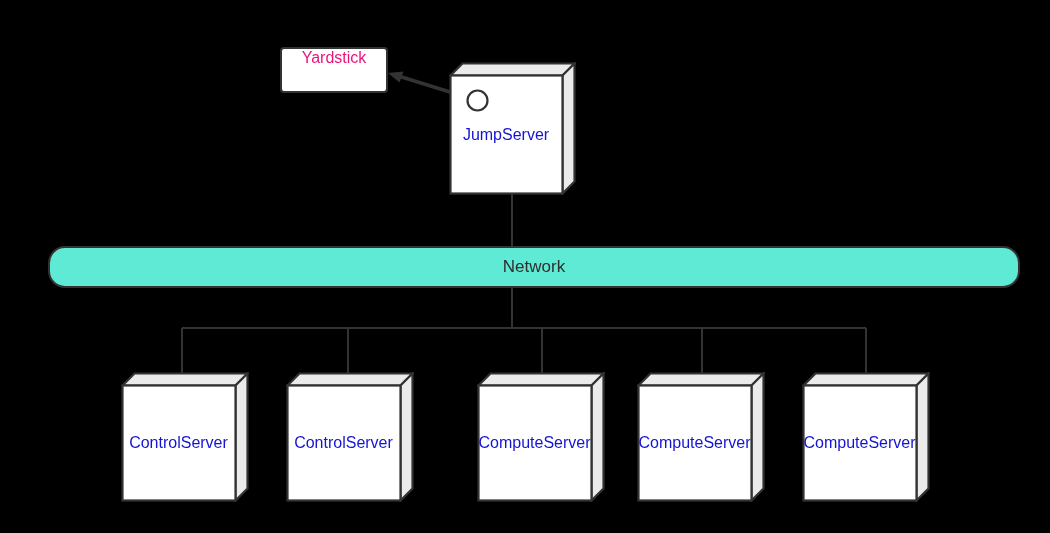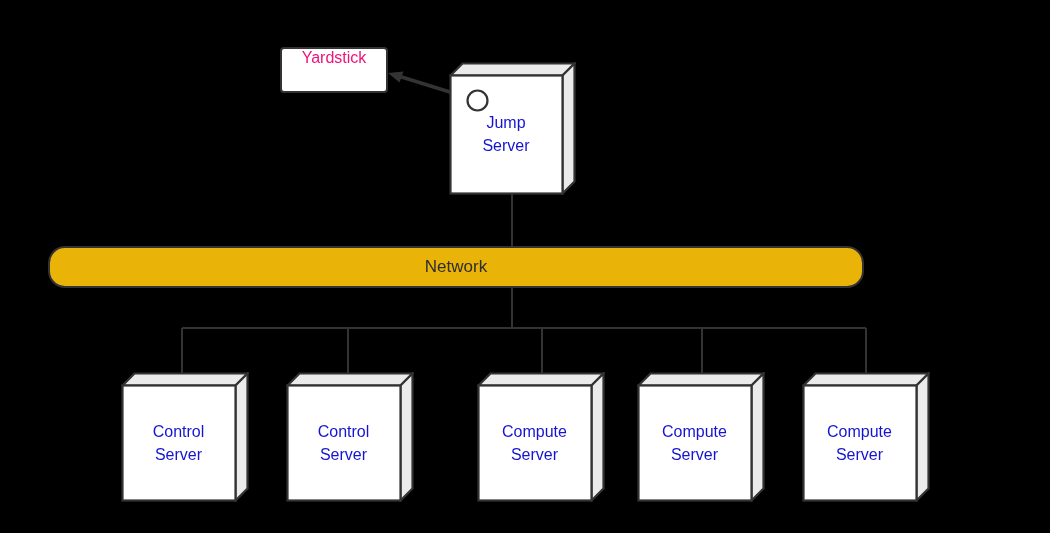--- a/index.html
+++ b/index.html
@@ -25,21 +25,21 @@
     position: absolute;
   }
   .node svg {
     display: block;
   }
   .node-label {
     position: absolute;
     left: 1.5px;
     top: 13.5px;
     display: flex;
-    flex-direction: column;
+    flex-direction: row;
     align-items: center;
     justify-content: center;
     text-align: center;
     color: #1414d2;
     font-size: 16px;
     line-height: 23px;
   }
   .server-label { width: 113px; height: 115px; }
   .jump-label   { width: 112px; height: 118px; }
   .note {
@@ -55,24 +55,24 @@
     display: flex;
     align-items: flex-start;
     justify-content: center;
     color: #ed147c;
     font-size: 16px;
   }
   .network-bar {
     position: absolute;
     left: 48px;
     top: 246px;
-    width: 816px;
+    width: 972px;
     height: 42px;
     box-sizing: border-box;
-    background: #eab308;
+    background: #5eead4;
     border: 2.5px solid #333333;
     border-radius: 17px;
     display: flex;
     align-items: center;
     justify-content: center;
     color: #2e2e2e;
     font-size: 17px;
   }
 </style>
 </head>

